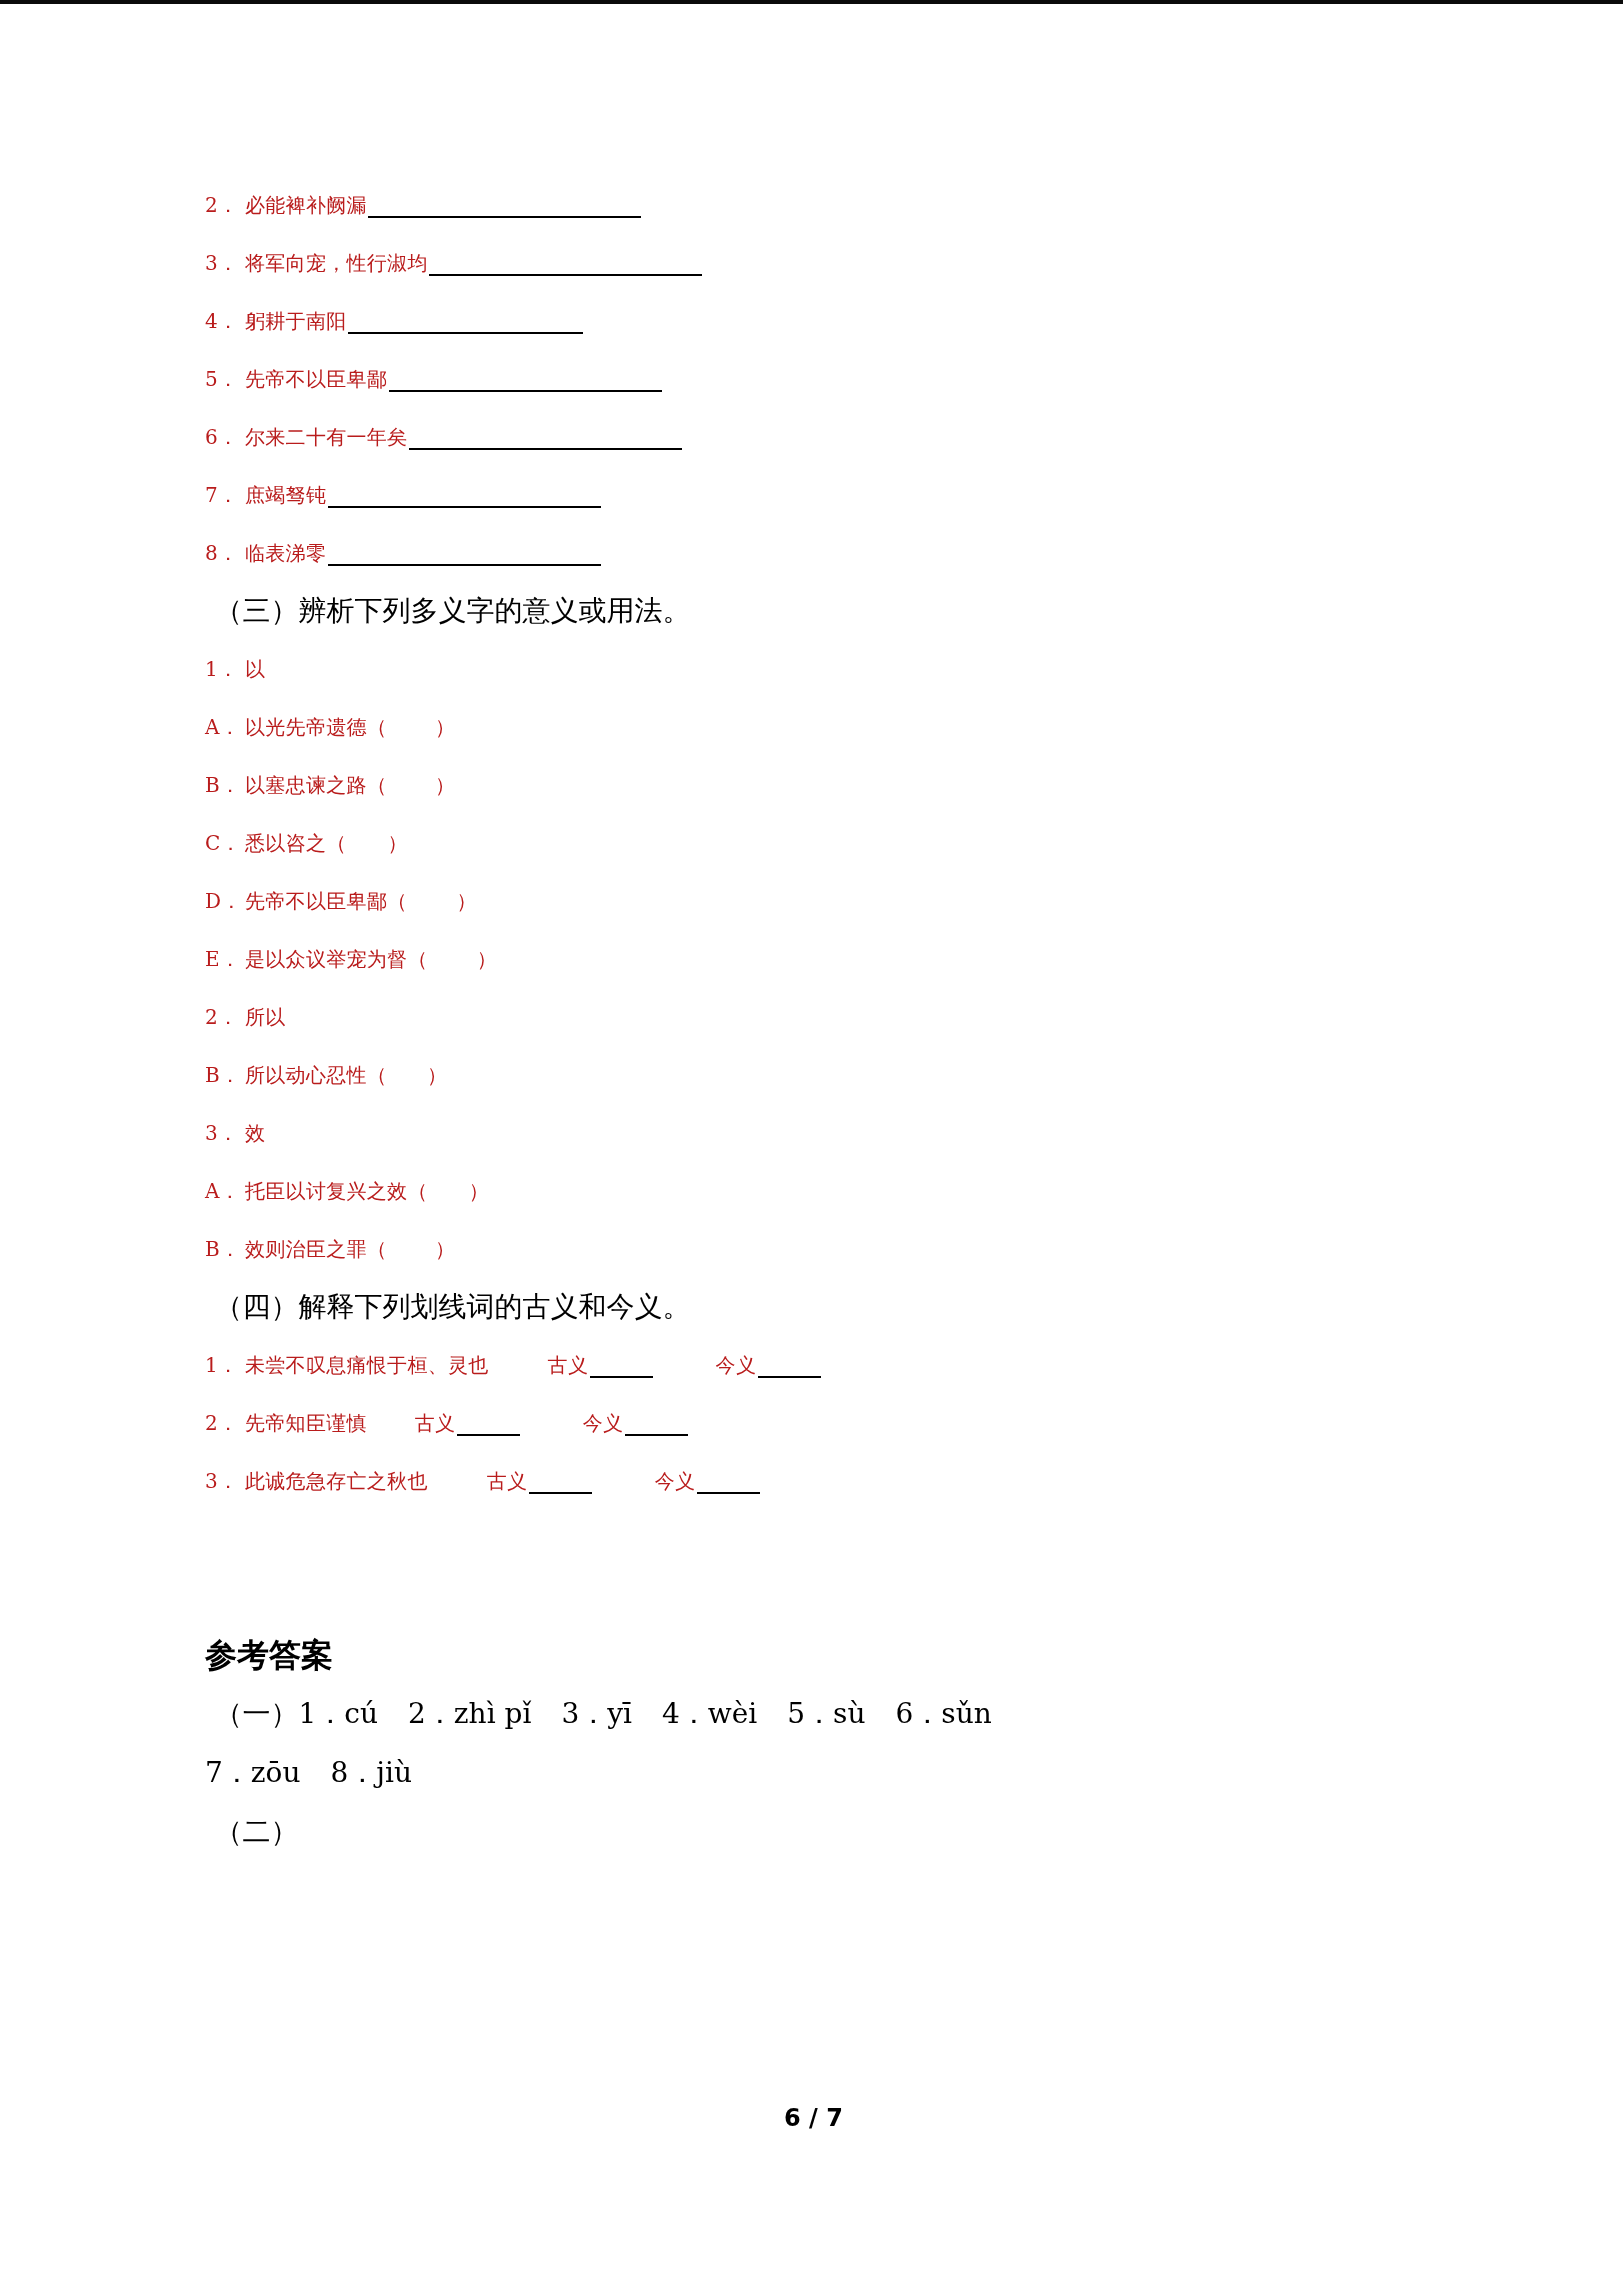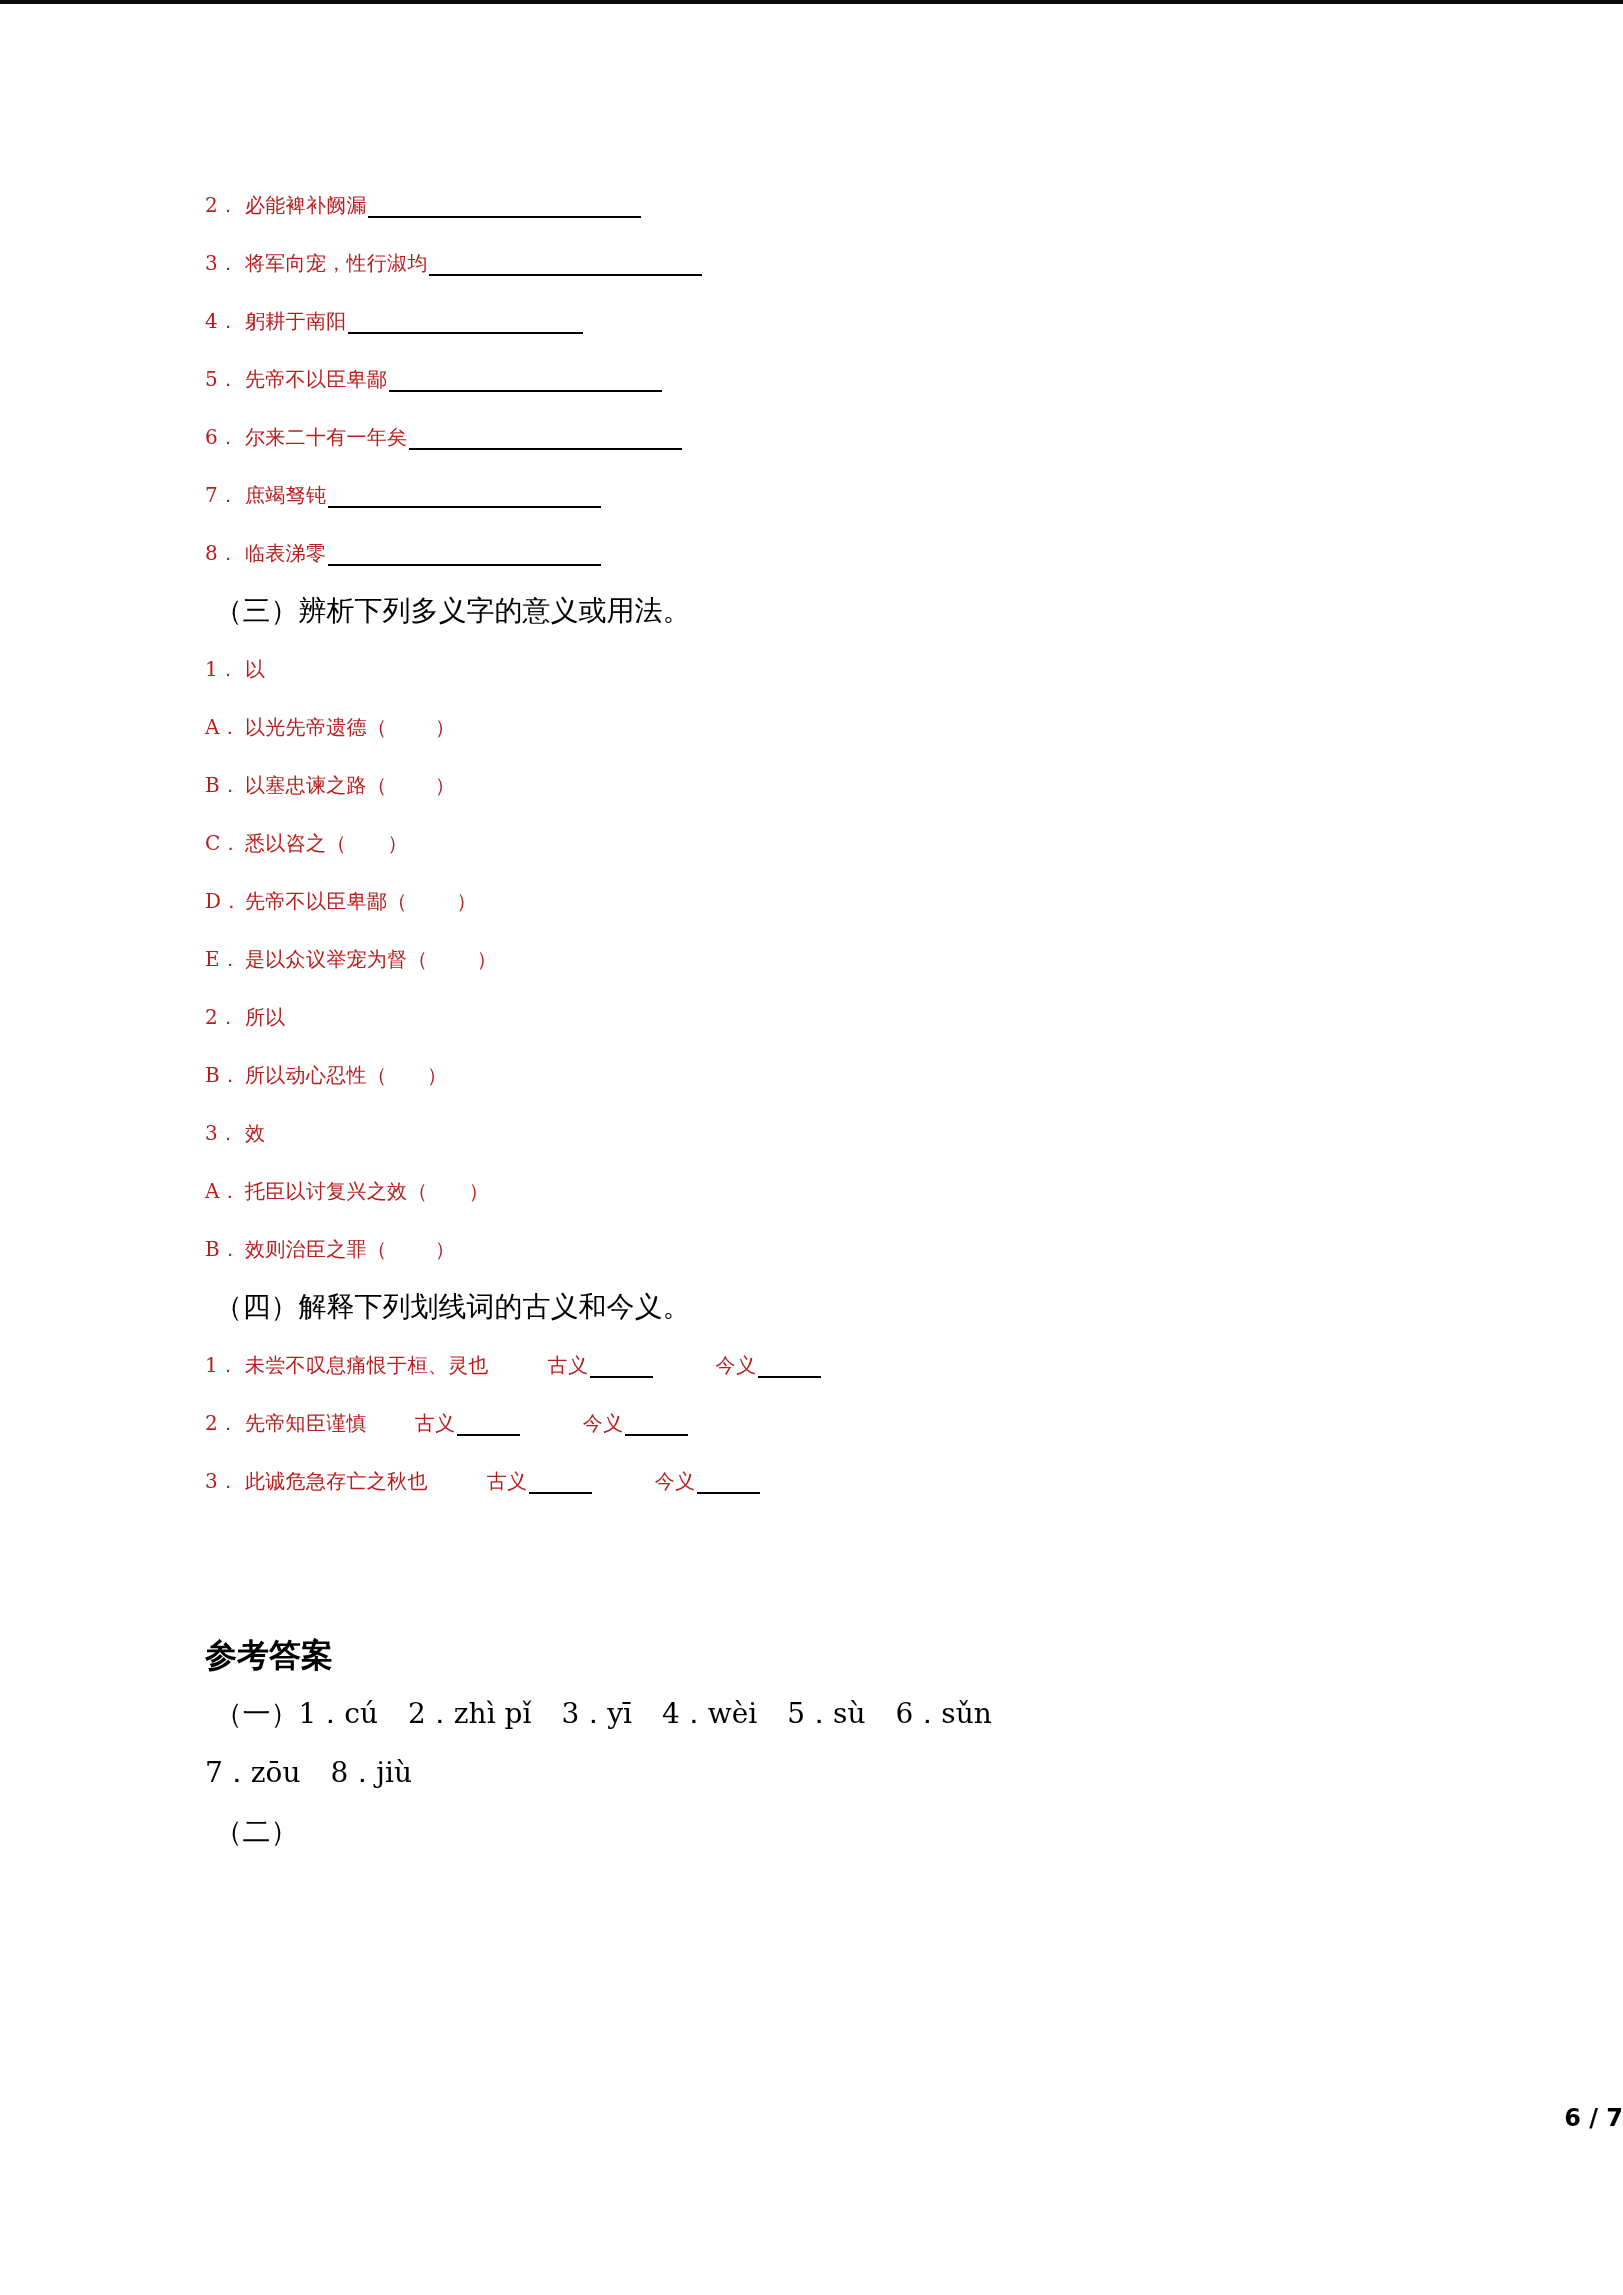--- a/index.html
+++ b/index.html
@@ -67,21 +67,21 @@
   .ai { display:inline-block; }
   .ai + .ai { margin-left: 30px; text-align: center; }
 
   .spacer-block { height: 116px; }
 
   .footer {
     position: absolute;
     left: 4px;
     right: 0;
     top: 2100px;
-    text-align: right;
+    text-align: center;
     font-family: "DejaVu Sans", "Liberation Sans", sans-serif;
     font-weight: bold;
     font-size: 24px;
     color: #000;
   }
 </style>
 </head>
 <body>
 
 <div class="page">

